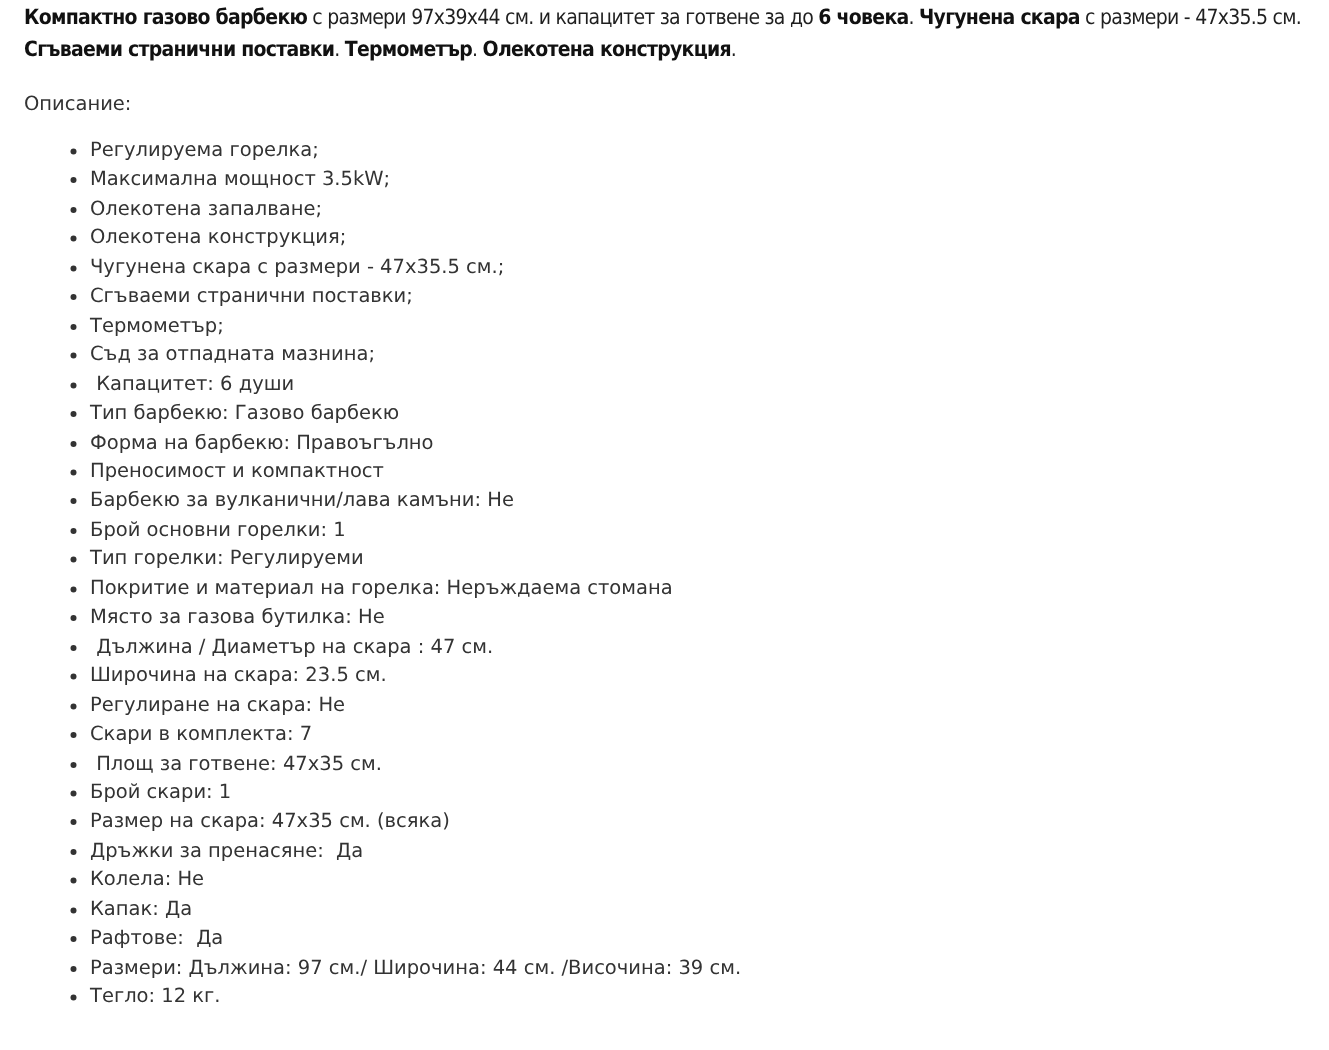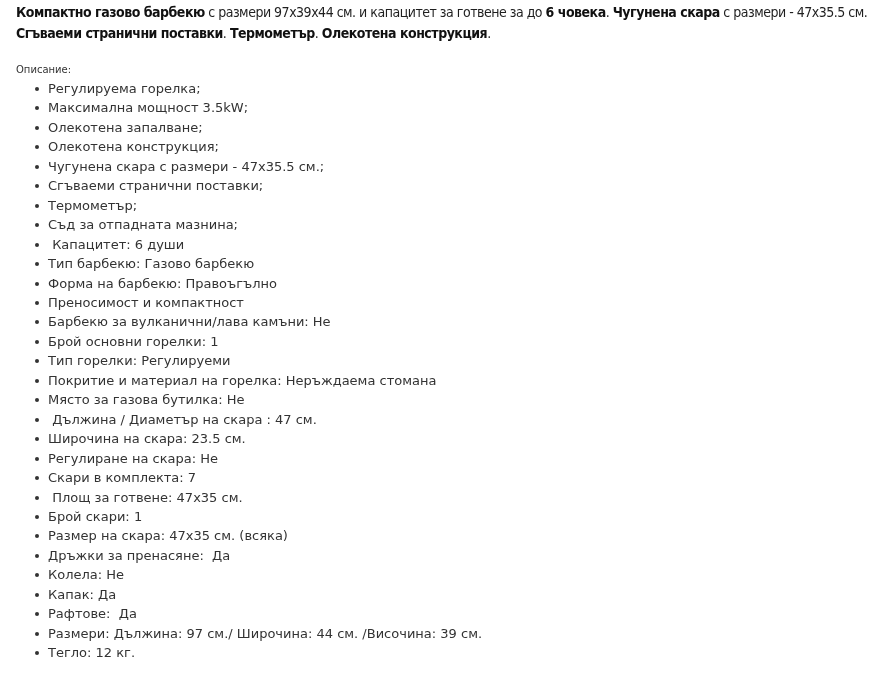--- a/index.html
+++ b/index.html
@@ -30,29 +30,29 @@
     }
     .intro b {
       font-weight: bold;
       color: #111;
     }
     .desc-label {
       position: absolute;
       left: 16px;
       top: 60px;
       font-family: "DejaVu Sans", sans-serif;
-      font-size: 10px;
+      font-size: 13px;
       line-height: 19px;
       color: #333333;
     }
     ul.features {
       position: absolute;
       left: 0;
       top: 79px;
-      margin: 0;
+      margin: 12px;
       padding: 0 0 0 48px;
       list-style: none;
       font-family: "DejaVu Sans", sans-serif;
       font-size: 13px;
       line-height: 19.45px;
       color: #333333;
     }
     ul.features li {
       position: relative;
       white-space: pre;

